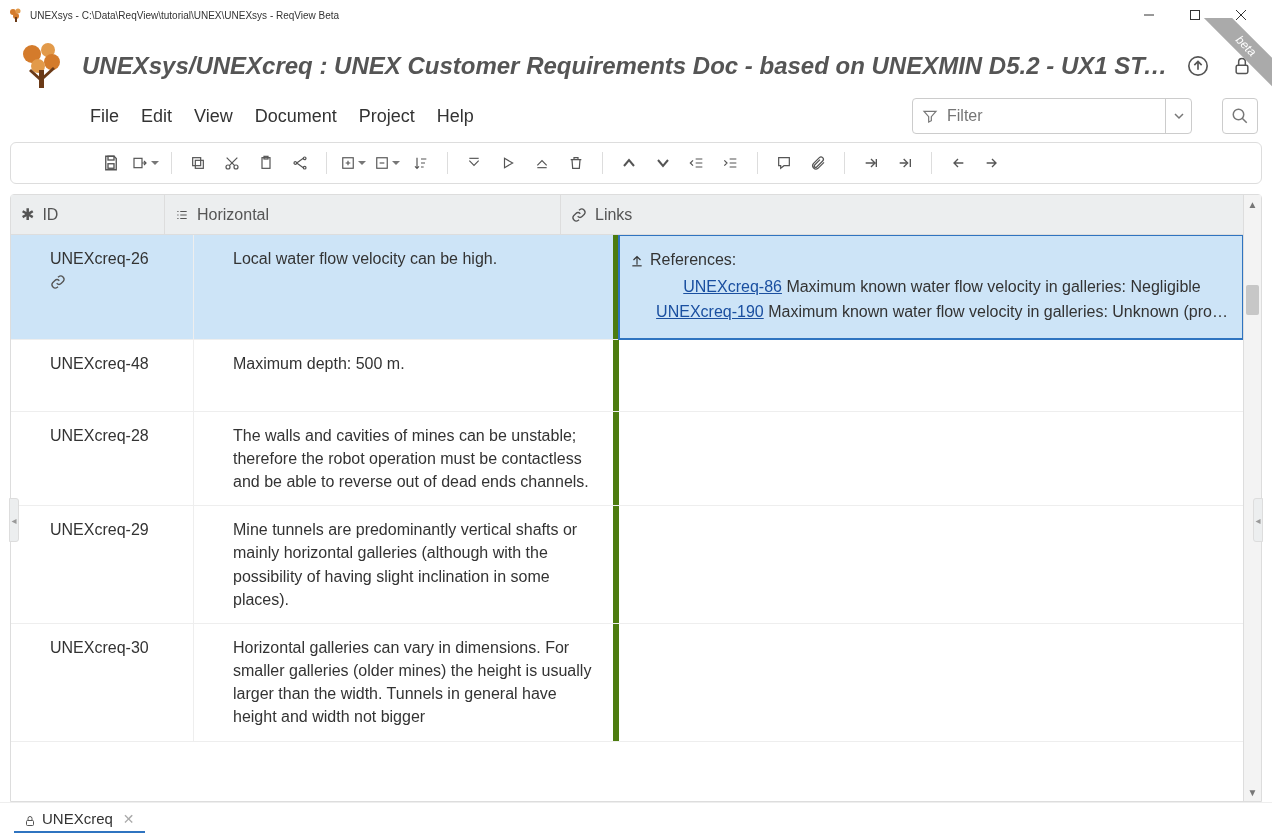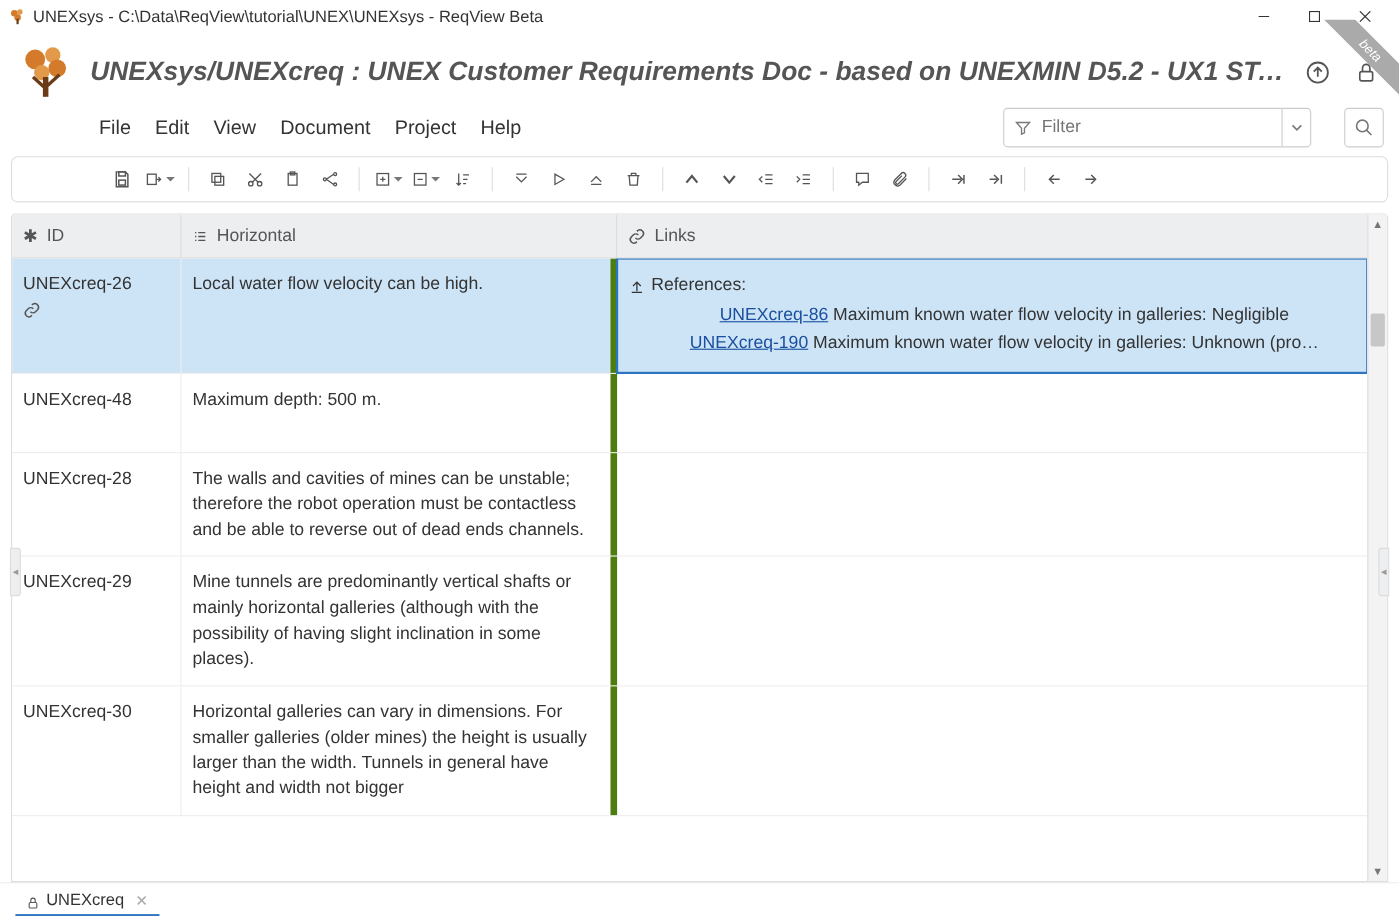--- a/index.html
+++ b/index.html
@@ -15,21 +15,21 @@
   }
   
   .titlebar {
     display: flex;
     align-items: center;
     height: 30px;
     padding: 0 8px;
     background: #fff;
   }
   .titlebar .app-icon { width:16px;height:16px;margin-right:6px; display:flex;align-items:center;justify-content:center;}
-  .titlebar .title { flex:1; font-size:15px; color:#333;}
+  .titlebar .title { flex:1; font-size:10px; color:#333;}
   .win-controls { display:flex; gap:0; }
   .win-btn { width:46px;height:30px;display:flex;align-items:center;justify-content:center;color:#555;}
   
   .header {
     display:flex;
     align-items:center;
     padding: 8px 14px 4px 14px;
     gap:12px;
   }
   .logo { width:56px;height:56px; display:flex;align-items:center;justify-content:center;}
@@ -127,21 +127,21 @@
     border-bottom:1px solid #eee;
     min-height:72px;
   }
   .trow.selected{
     background:#cde4f7;
   }
   .trow.selected .col-links-cell{
     border:2px solid #2f74c0;
     margin:-1px;
   }
-  .cell{padding:12px 10px;font-size:16px;line-height:1.45;color:#333;}
+  .cell{padding:12px 10px;font-size:16px;line-height:1.45;color:#333;margin-left:29px;}
   .col-id-cell{width:154px;flex-shrink:0;border-right:1px solid #eee;}
   .col-desc-cell{width:396px;flex-shrink:0;border-right:6px solid #4d7c0f;}
   .col-links-cell{flex:1;}
   .link-icon{display:inline-block;margin-top:4px;color:#555;}
   .ref-title{display:flex;align-items:center;gap:6px;margin-bottom:4px;}
   .ref-list{padding-left:22px;text-align:center;}
   .ref-list .ref-line{margin-bottom:2px;white-space:nowrap;overflow:hidden;text-overflow:ellipsis;}
   .ref-line a{color:#1a4fa0;text-decoration:underline;}
   .vscroll{
     width:18px;background:#f3f3f3;border-left:1px solid #ddd;position:relative;

